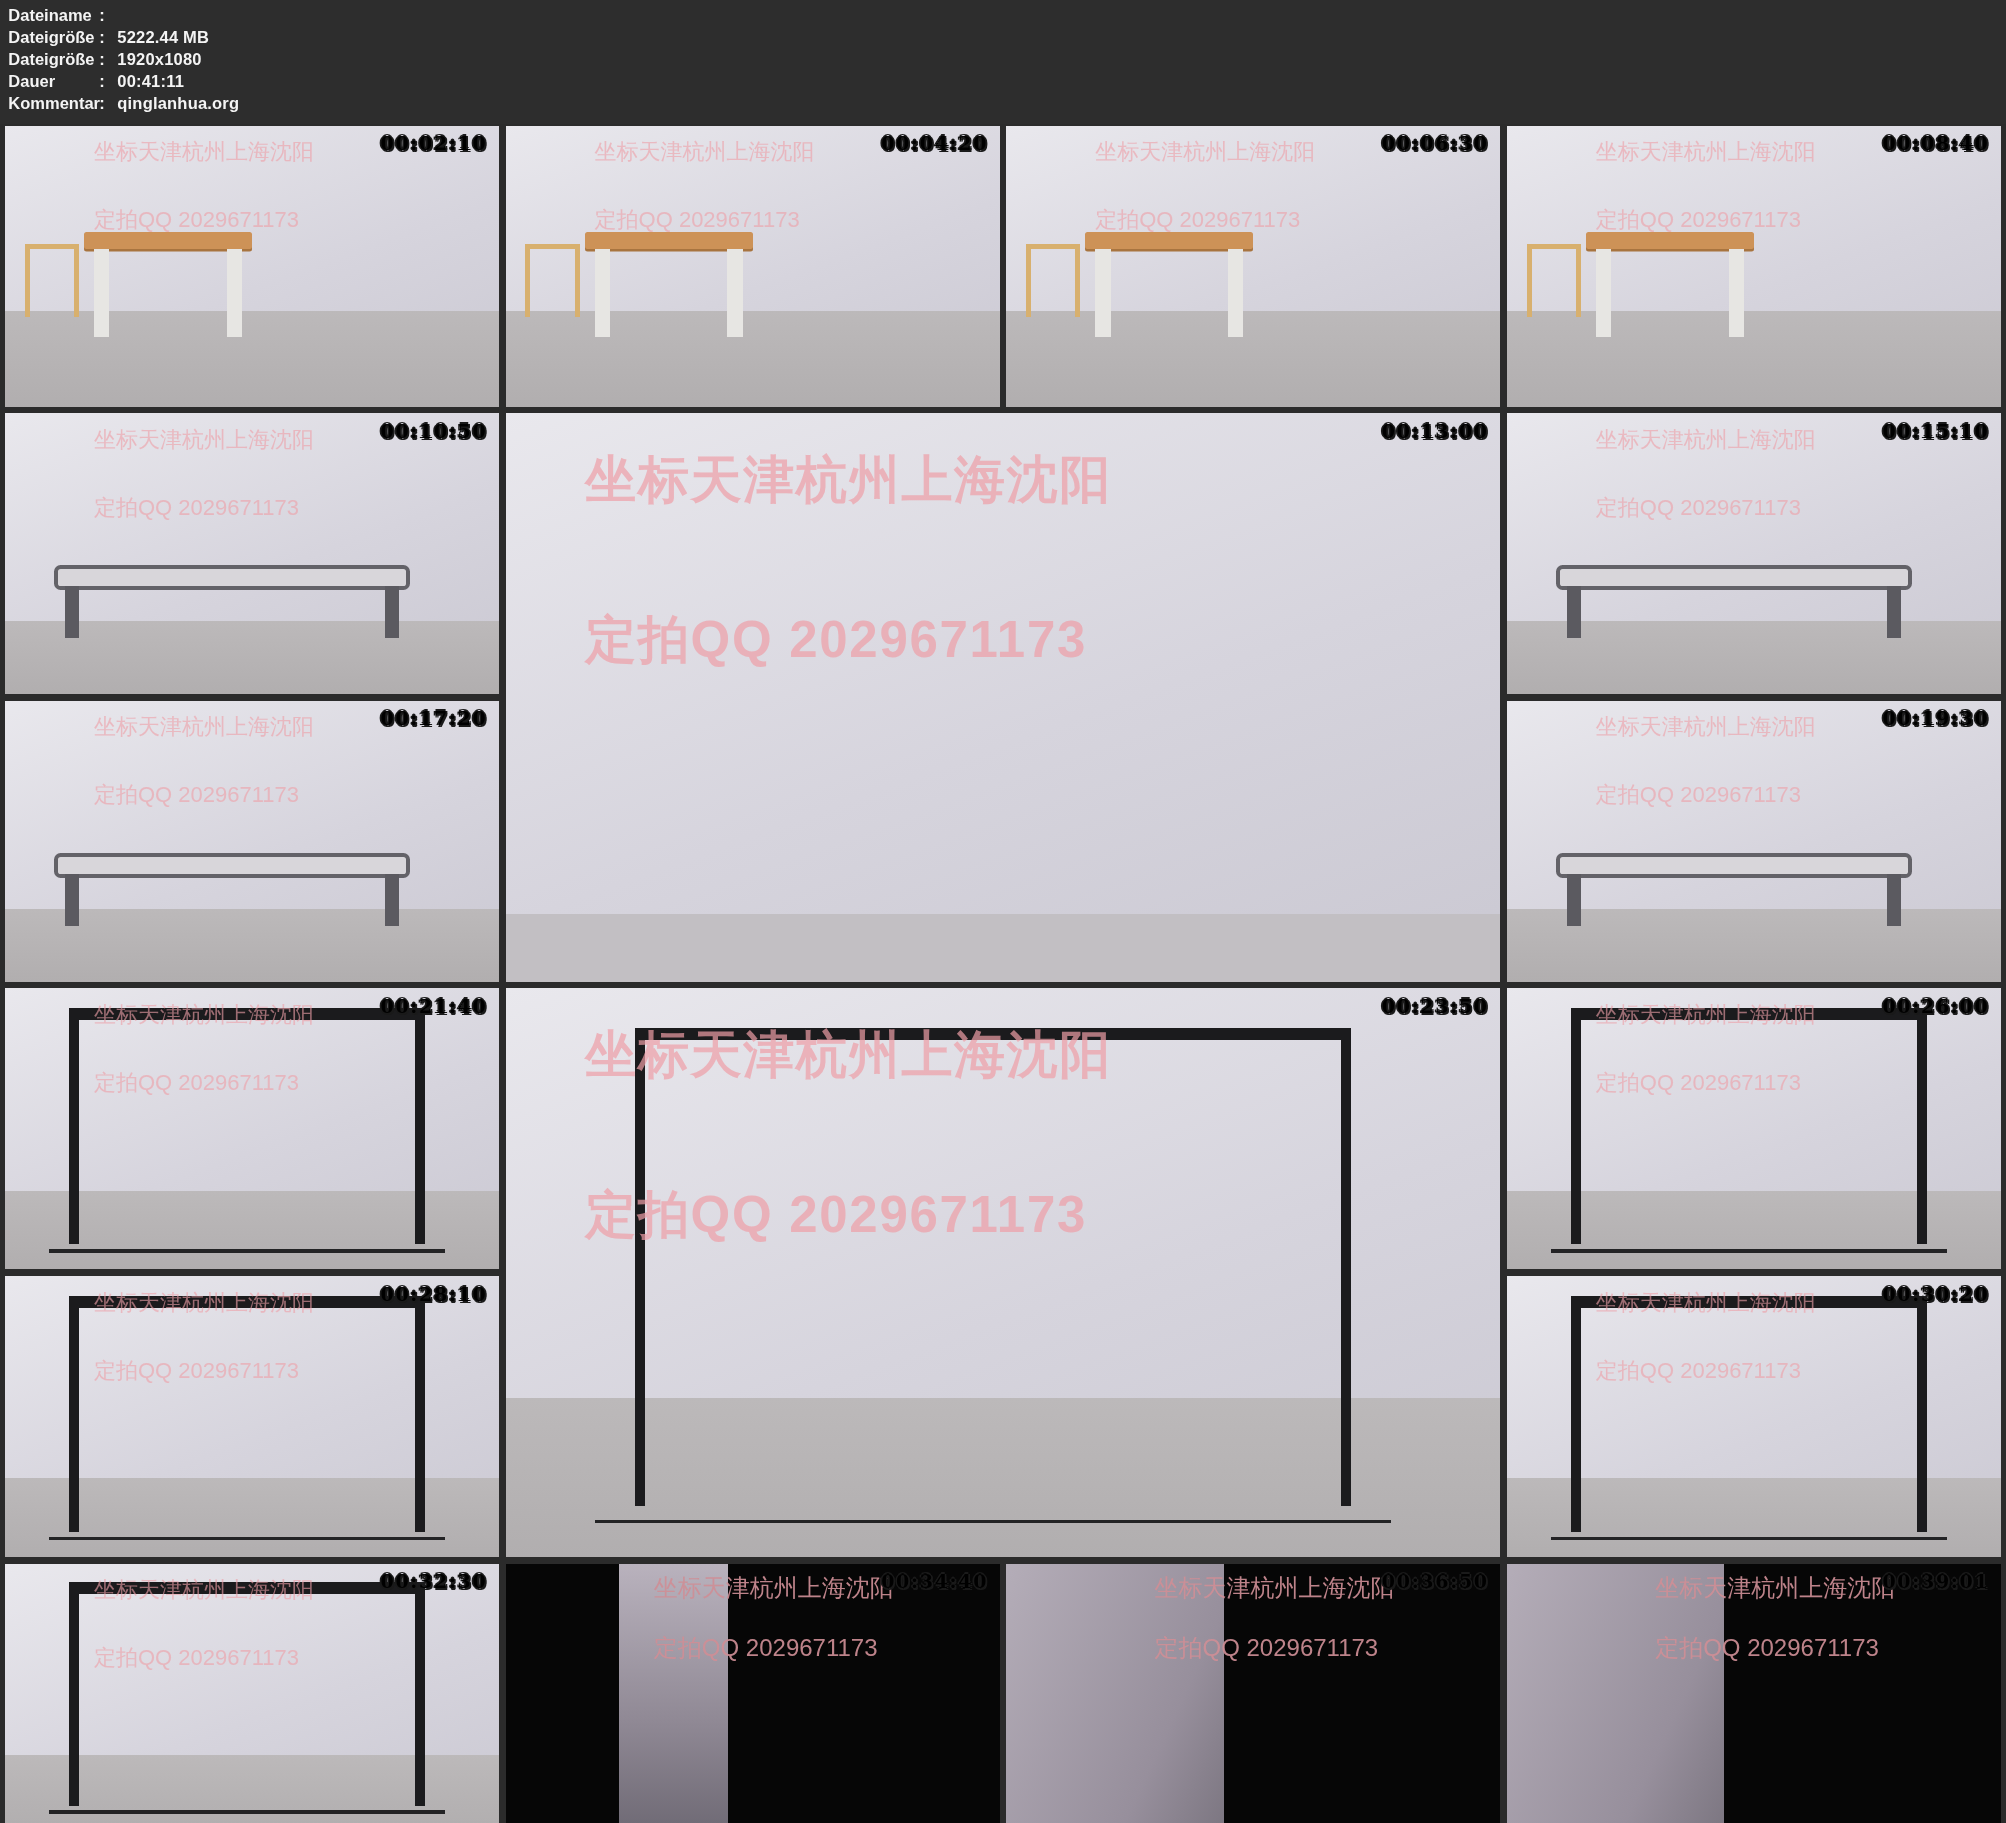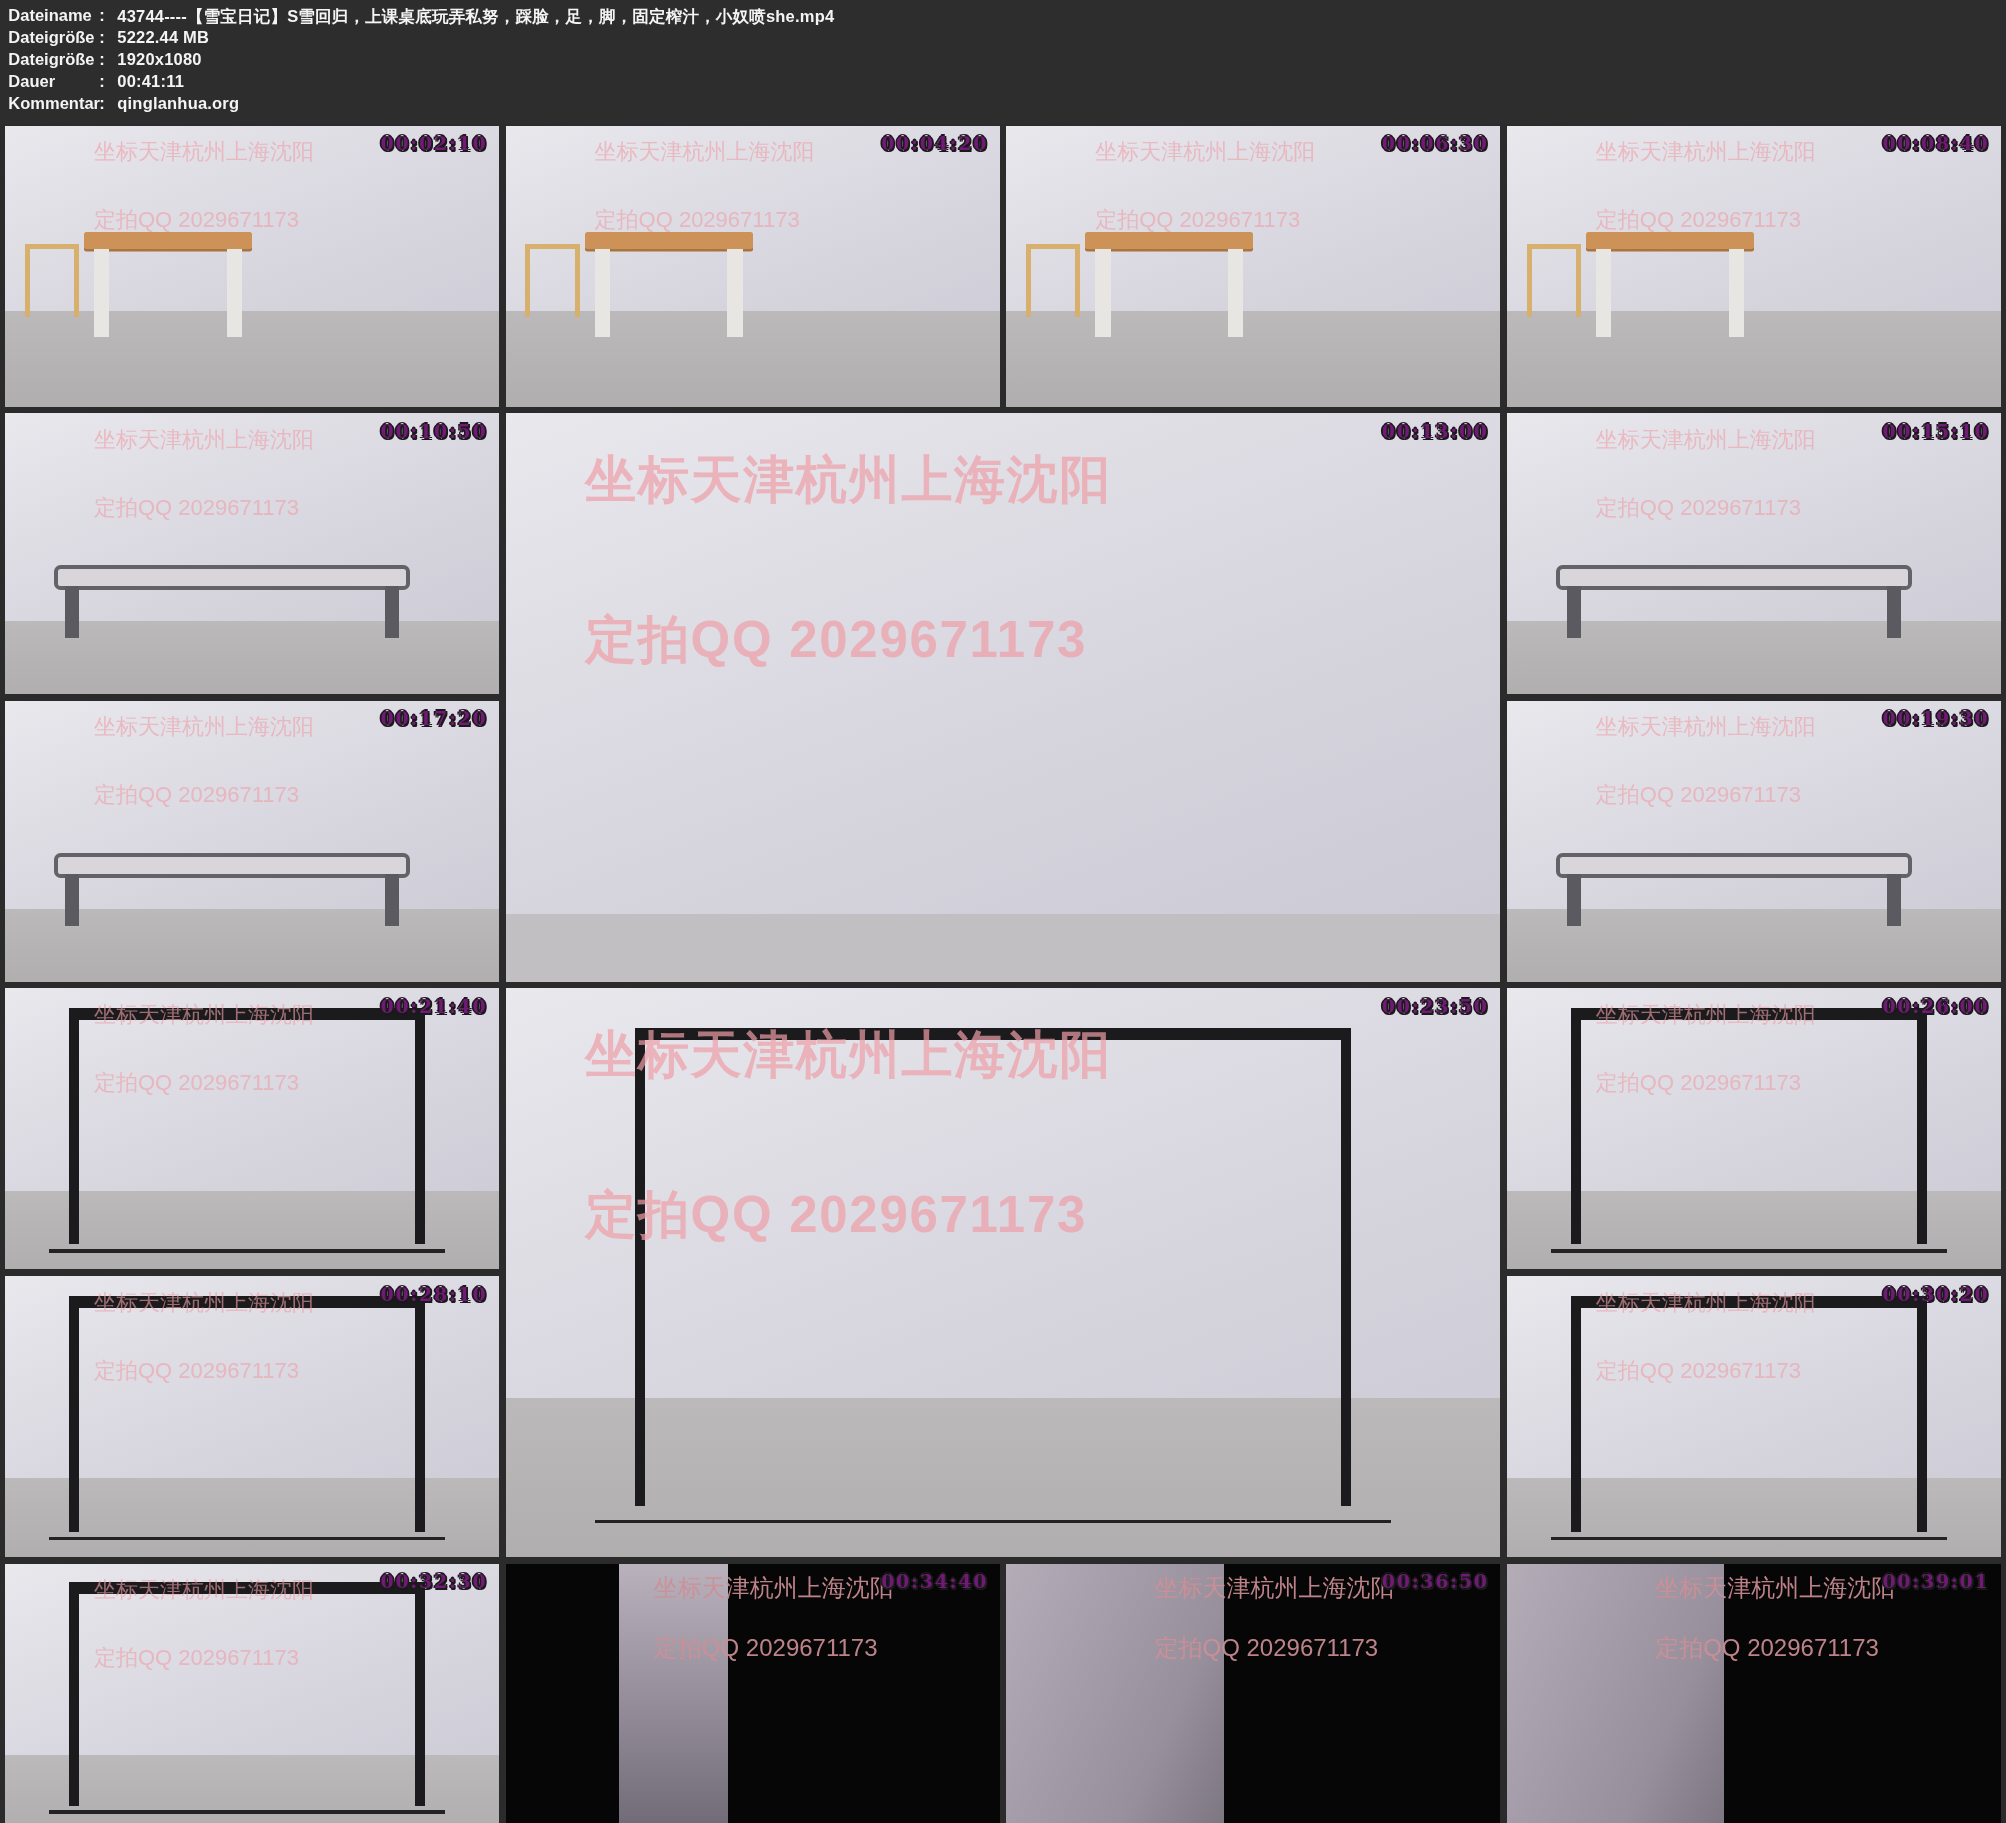--- a/index.html
+++ b/index.html
@@ -42,39 +42,38 @@
   .scene-frame .carpet { height:28%; }
   .scene-frame .p1 { left:13%; top:7%; width:72%; height:84%; border-top:12.4px solid #1b1b1d; border-left:10.7px solid #1b1b1d; border-right:10.7px solid #1b1b1d; background:transparent; }
   .scene-frame .p2 { left:9%; bottom:6%; width:80%; height:3.3px; background:#232325; }
 
   
   .scene-dark-a .wall, .scene-dark-b .wall { background:#060606; }
   .scene-dark-a .p1 { left:23%; top:0; width:22%; height:100%; background:linear-gradient(180deg,#b9b2bd 0%,#8f8894 60%,#6f6a75 100%); }
   .scene-dark-b .p1 { left:0; top:0; width:44%; height:100%; background:linear-gradient(115deg,#b4adb8 0%,#978f9c 70%,#7c7681 100%); }
 
   
-  .ts { position:absolute; top:6.6px; right:11.6px; z-index:3; color:#701a75; font-family:"DejaVu Serif", serif; font-weight:bold; font-size:19px; letter-spacing:1.7px;
+  .ts { position:absolute; top:6.6px; right:11.6px; z-index:3; color:#000000; font-family:"DejaVu Serif", serif; font-weight:bold; font-size:19px; letter-spacing:1.7px;
         text-shadow:-1.7px 0 0 #1a1a1a, 1.7px 0 0 #1a1a1a, 0 -1.7px 0 #1a1a1a, 0 1.7px 0 #1a1a1a, 1.7px 1.7px 0 #1a1a1a;margin-left:8px; }
 
   .wm { position:absolute; z-index:2; text-align:left; pointer-events:none; }
   .wm-small { top:11.6px; left:18%; right:2%; font-size:22px; color:rgba(238,160,168,0.62); }
   .wm-small .wm-l2 { margin-top:38px; }
   .wm-large { top:33px; left:8%; right:4%; font-size:51px; color:rgba(238,158,166,0.70); font-weight:bold; letter-spacing:1.7px; }
   .wm-large .wm-l2 { margin-top:91px; }
   .wm-dark { top:8.3px; left:30%; right:1%; font-size:24px; color:rgba(206,142,150,0.92); }
   .wm-dark .wm-l2 { margin-top:28px; }
 </style>
 </head>
 <body>
 
 <div class="header">
   <div class="meta-row">
     <span class="meta-label">Dateiname</span>
     <span class="meta-colon">:</span>
-    <span class="meta-value">43744----【雪宝日记】S雪回归，上课桌底玩弄私努，踩脸，足，脚，固定榨汁，小奴喷she.mp4</span>
   </div>
   <div class="meta-row">
     <span class="meta-label">Dateigröße</span>
     <span class="meta-colon">:</span>
     <span class="meta-value">5222.44 MB</span>
   </div>
   <div class="meta-row">
     <span class="meta-label">Dateigröße</span>
     <span class="meta-colon">:</span>
     <span class="meta-value">1920x1080</span>

